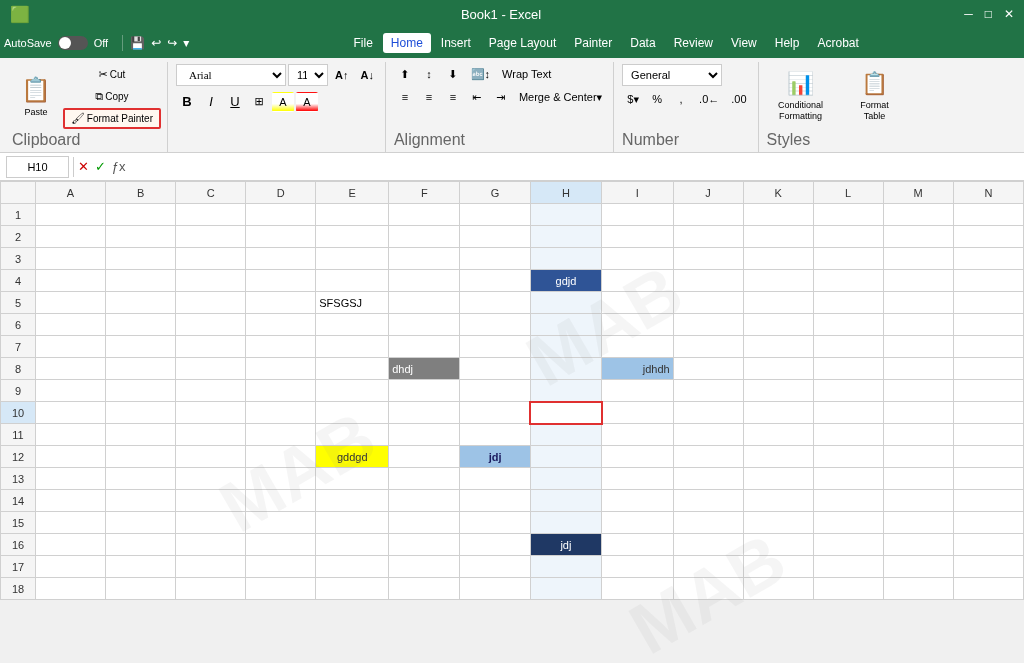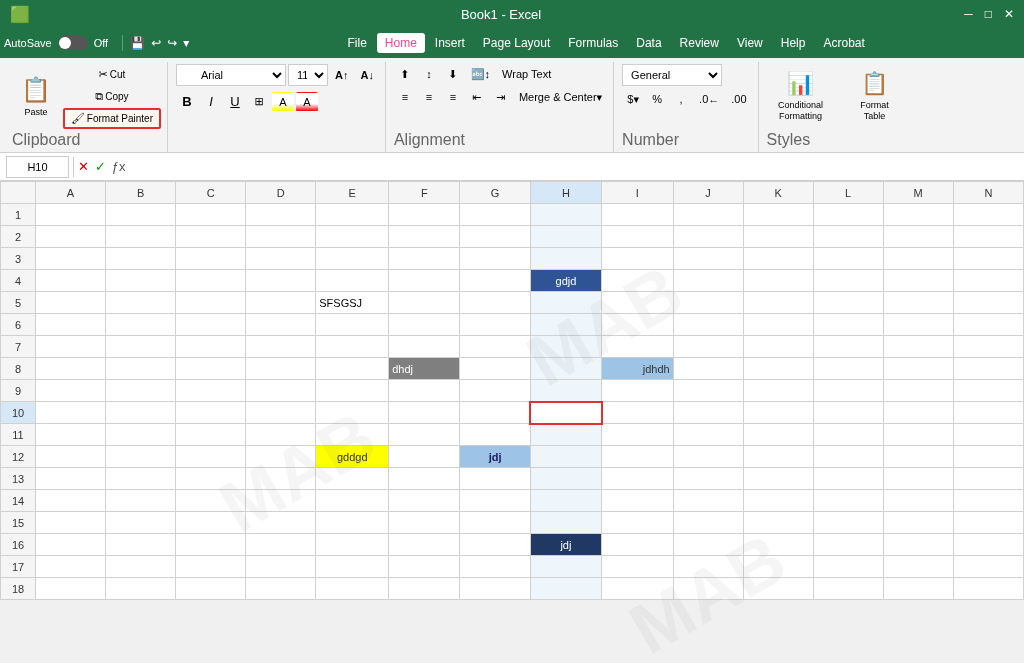--- a/index.html
+++ b/index.html
@@ -26,21 +26,21 @@
       align-items: center;
       padding: 0 4px;
       gap: 2px;
     }
     .menu-item {
       padding: 3px 8px;
       cursor: pointer;
       border-radius: 3px;
       font-size: 12px;
     }
-    .menu-item.active { background: white; color: #ec4899; }
+    .menu-item.active { background: white; color: #1d4ed8; }
 
     
     .ribbon {
       background: #f3f3f3;
       border-bottom: 1px solid #d0d0d0;
       padding: 4px 6px 0 6px;
       display: flex;
       flex-direction: column;
     }
     .ribbon-content {
@@ -95,23 +95,24 @@
       display: flex;
       align-items: center;
       gap: 2px;
       margin-bottom: 2px;
     }
 
     .font-select {
       height: 22px;
       font-size: 11px;
       border: 1px solid #ccc;
-      padding: 0 20px;
+      padding: 0 8px;
       background: white;
       width: 110px;
+      font-family: Liberation Serif, serif;
     }
     .font-size-select {
       height: 22px;
       font-size: 11px;
       border: 1px solid #ccc;
       padding: 0 4px;
       background: white;
       width: 40px;
     }
     .align-row {
@@ -317,21 +318,21 @@
   <div class="qa-btn">↩</div>
   <div class="qa-btn">↪</div>
   <div class="qa-btn">▾</div>
 
   <div style="flex:1; display:flex; justify-content:center;">
     <div class="menu-bar" style="background:transparent; border:none; height:auto;text-align:center;">
       <div class="menu-item">File</div>
       <div class="menu-item active">Home</div>
       <div class="menu-item">Insert</div>
       <div class="menu-item">Page Layout</div>
-      <div class="menu-item">Formulas</div>
+      <div class="menu-item">Painter</div>
       <div class="menu-item">Data</div>
       <div class="menu-item">Review</div>
       <div class="menu-item">View</div>
       <div class="menu-item">Help</div>
       <div class="menu-item">Acrobat</div>
     </div>
   </div>
 </div>
 
 <div class="ribbon">

